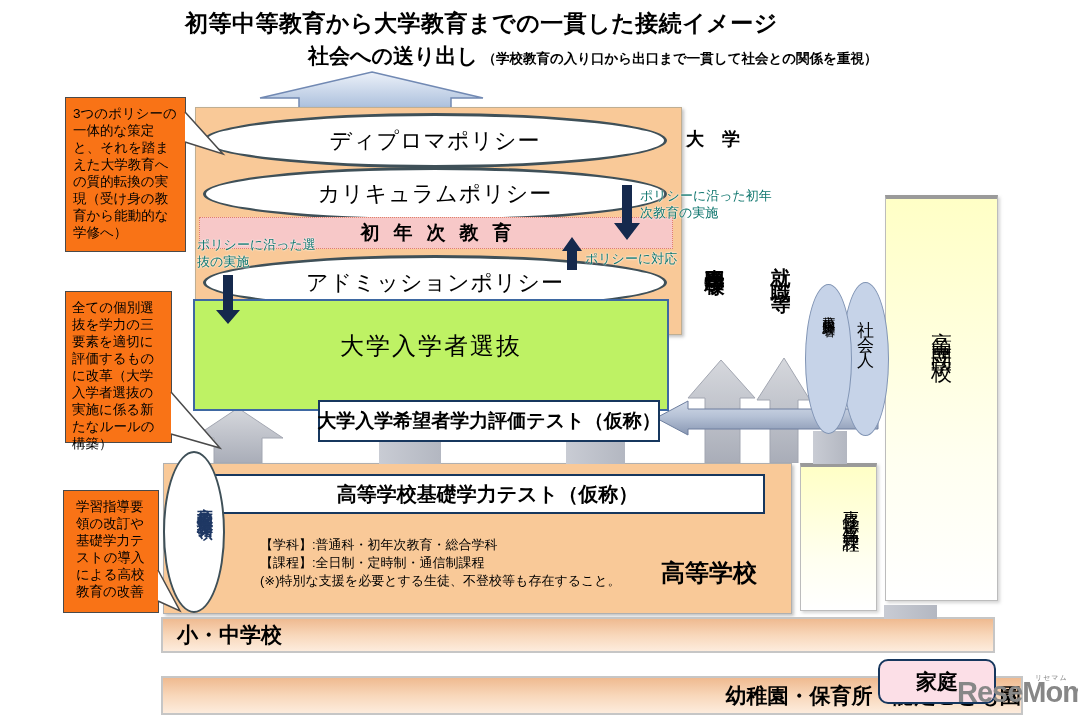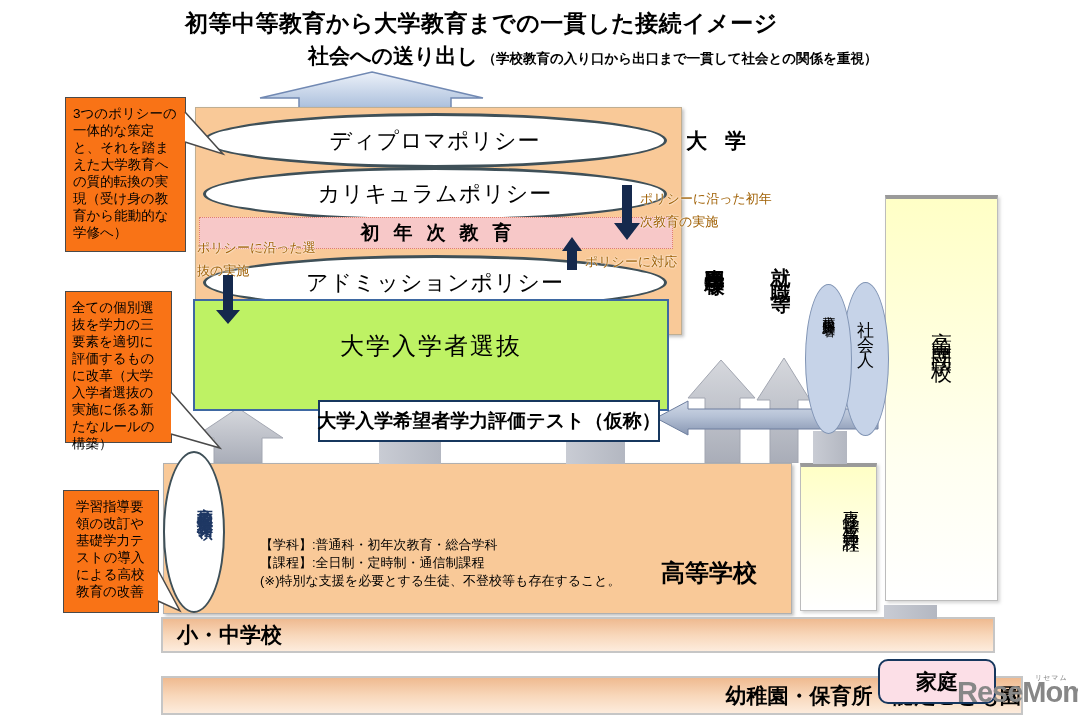--- a/index.html
+++ b/index.html
@@ -9,25 +9,25 @@
   .v{writing-mode:vertical-rl;text-orientation:upright;}
   .ctr{display:flex;align-items:center;justify-content:center;}
   .title{font-size:23px;font-weight:bold;letter-spacing:0.5px;white-space:nowrap;}
   .sub-main{font-size:21px;font-weight:bold;}
   .sub-note{font-size:13.5px;font-weight:bold;}
   .orange-box{background:#f9c998;border:1.5px solid #bfae92;box-shadow:2px 2px 3px rgba(120,120,120,.45);}
   .policy-ellipse{background:#ffffff;border:3px solid #3f5058;border-radius:50%;}
   .policy-label{font-size:22px;letter-spacing:1px;white-space:nowrap;}
   .pink-band{background:#f7c8c8;border:1.5px dotted #e0806a;}
   .band-label{font-size:19px;font-weight:bold;letter-spacing:14px;text-indent:14px;white-space:nowrap;}
-  .big-label{font-size:21px;font-weight:bold;white-space:nowrap;}
+  .big-label{font-size:18px;font-weight:bold;white-space:nowrap;}
   .blue-box{background:#bef264;border:2px solid #3e68a2;}
   .white-test{background:#fff;border:2.5px solid #17375e;}
   .test-label{font-size:19px;font-weight:bold;white-space:nowrap;}
-  .note{font-size:13px;line-height:23px;color:#a16207;text-shadow:0 0 2px #fff,0 0 2px #fff;}
+  .note{font-size:13px;line-height:17px;color:#0f766e;text-shadow:0 0 2px #fff,0 0 2px #fff;}
   .callout{background:#f97316;border:1.5px solid #4a4a4a;font-size:13.5px;line-height:17px;box-sizing:border-box;}
   .yellow-box{background:linear-gradient(180deg,#ffffc6 0%,#fffff0 65%,#ffffff 100%);
               border:1.5px solid #bcbcbc;border-top:4px solid #9a9a9a;box-shadow:2px 2px 3px rgba(150,150,150,.4);}
   .people-ellipse{background:#c6d3e8;border:1.5px solid #8094b4;border-radius:50%;}
   .bar{background:linear-gradient(180deg,#efba90 0%,#f8d7ba 50%,#fdecdd 100%);
        border:2px solid #c6c6c6;box-sizing:border-box;display:flex;align-items:center;}
   .bar-label{font-size:21px;font-weight:bold;padding-left:14px;}
   .stub{background:linear-gradient(90deg,#c9ccd4,#b3b7c1);}
   .hs-detail{font-size:13px;line-height:17.5px;white-space:nowrap;}
   .navy{color:#1f3864;}
@@ -118,20 +118,23 @@
 
   <svg class="abs" style="left:654px;top:399px;z-index:4;" width="226" height="40" viewBox="0 0 226 40">
     <polygon points="2,19 34,2 34,10 224,10 224,30 34,30 34,36" fill="url(#gBar)" stroke="#6e7f9f" stroke-width="1"></polygon>
   </svg>
 
   <div class="abs white-test ctr" style="left:318px;top:400px;width:338px;height:38px;z-index:6;">
     <span class="test-label">大学入学希望者学力評価テスト（仮称）</span>
   </div>
 
   <div class="abs orange-box" style="left:163px;top:463px;width:627px;height:149px;z-index:2;border-color:#b0b0b0;">
+    <div class="abs white-test ctr" style="left:46px;top:10px;width:551px;height:36px;">
+      <span class="test-label" style="font-size:20px;">高等学校基礎学力テスト（仮称）</span>
+    </div>
     <div class="abs hs-detail" style="left:96px;top:72px;">【学科】:普通科・初年次教育・総合学科</div>
     <div class="abs hs-detail" style="left:96px;top:90px;">【課程】:全日制・定時制・通信制課程</div>
     <div class="abs hs-detail" style="left:96px;top:108px;">(※)特別な支援を必要とする生徒、不登校等も存在すること。</div>
     <div class="abs" style="left:497px;top:93px;font-size:24px;font-weight:bold;white-space:nowrap;">高等学校</div>
   </div>
 
   <div class="abs policy-ellipse ctr" style="left:163px;top:451px;width:58px;height:158px;z-index:5;border-width:2.5px;">
     <div class="v navy" style="height:76px;width:44px;font-size:16px;font-weight:bold;letter-spacing:2.5px;line-height:21px;">高校学習指導要領</div>
   </div>
 

